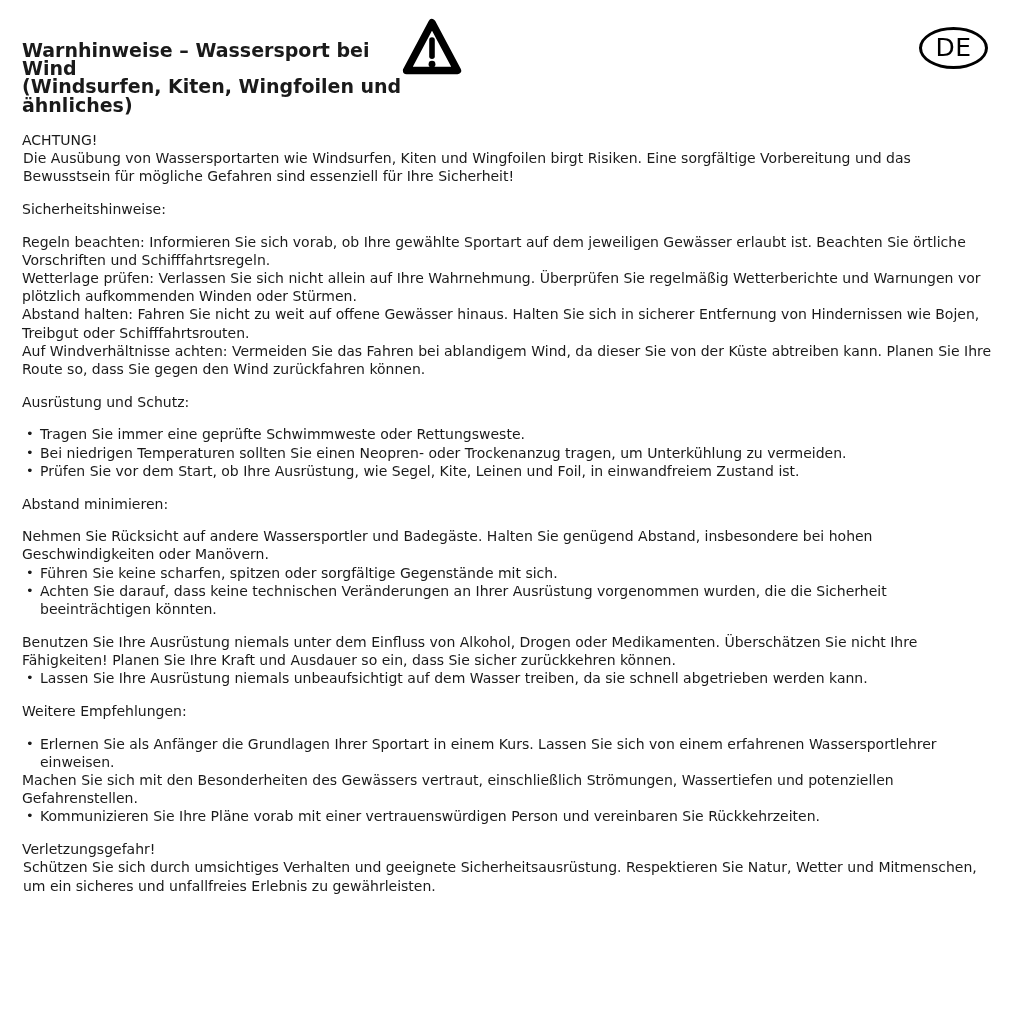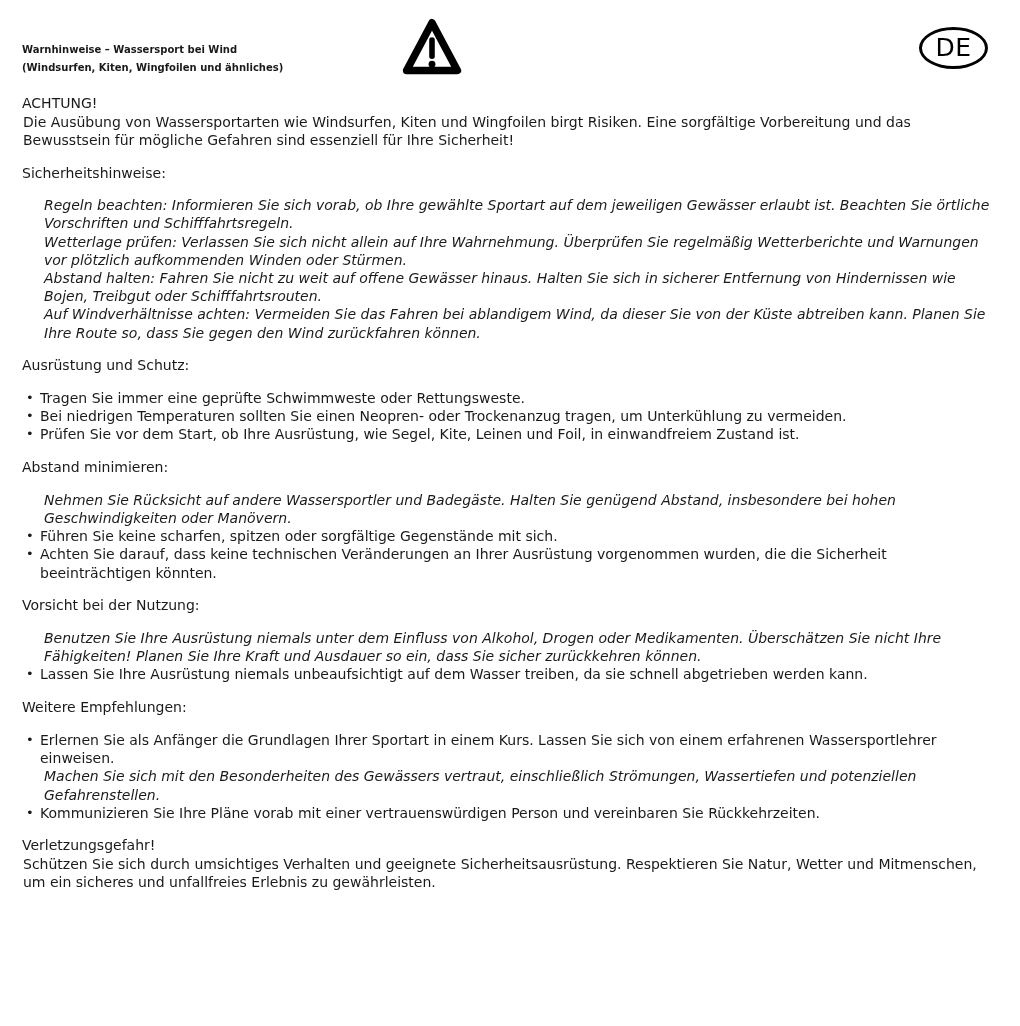--- a/index.html
+++ b/index.html
@@ -12,21 +12,21 @@
     background: #ffffff;
     font-family: "DejaVu Sans", "Liberation Sans", sans-serif;
     font-size: 14px;
     line-height: 18.2px;
     color: #1a1a1a;
   }
   .content { padding: 41px 25px 0 22px; }
 
   .title {
     font-weight: bold;
-    font-size: 10px;
+    font-size: 19px;
     line-height: 18.2px;
     margin-bottom: 17px;
     max-width: 390px;
   }
 
   .warning-icon {
     position: absolute;
     left: 401px;
     top: 16px;
     width: 62px;
@@ -49,21 +49,21 @@
     letter-spacing: 0.5px;
     color: #000;
   }
 
   .section { margin-bottom: 14.5px; }
   .heading { font-weight: normal; }
   .section .heading { margin-bottom: 14.5px; }
   .section.tight .heading { margin-bottom: 0; }
 
   .item.plain  { margin-left: 1px; }
-  .item.indent { margin-left: 22px; font-style: italic; }
+  .item.indent { margin-left: 0; }
   .item.bullet { margin-left: 18px; position: relative; }
   .item.bullet .marker {
     position: absolute;
     left: -14px;
     top: 0;
     font-size: 13px;
   }
 </style>
 </head>
 <body>
@@ -114,21 +114,20 @@
         </section>
         <section class="section">
           <div class="heading">Abstand minimieren:</div>
           <div class="items">
             <div class="item indent">Nehmen Sie Rücksicht auf andere Wassersportler und Badegäste. Halten Sie genügend Abstand, insbesondere bei hohen Geschwindigkeiten oder Manövern.</div>
             <div class="item bullet"><span class="marker">•</span><span>Führen Sie keine scharfen, spitzen oder sorgfältige Gegenstände mit sich.</span></div>
             <div class="item bullet"><span class="marker">•</span><span>Achten Sie darauf, dass keine technischen Veränderungen an Ihrer Ausrüstung vorgenommen wurden, die die Sicherheit beeinträchtigen könnten.</span></div>
           </div>
         </section>
         <section class="section">
-          <div class="heading">Vorsicht bei der Nutzung:</div>
           <div class="items">
             <div class="item indent">Benutzen Sie Ihre Ausrüstung niemals unter dem Einfluss von Alkohol, Drogen oder Medikamenten. Überschätzen Sie nicht Ihre Fähigkeiten! Planen Sie Ihre Kraft und Ausdauer so ein, dass Sie sicher zurückkehren können.</div>
             <div class="item bullet"><span class="marker">•</span><span>Lassen Sie Ihre Ausrüstung niemals unbeaufsichtigt auf dem Wasser treiben, da sie schnell abgetrieben werden kann.</span></div>
           </div>
         </section>
         <section class="section">
           <div class="heading">Weitere Empfehlungen:</div>
           <div class="items">
             <div class="item bullet"><span class="marker">•</span><span>Erlernen Sie als Anfänger die Grundlagen Ihrer Sportart in einem Kurs. Lassen Sie sich von einem erfahrenen Wassersportlehrer einweisen.</span></div>
             <div class="item indent">Machen Sie sich mit den Besonderheiten des Gewässers vertraut, einschließlich Strömungen, Wassertiefen und potenziellen Gefahrenstellen.</div>

